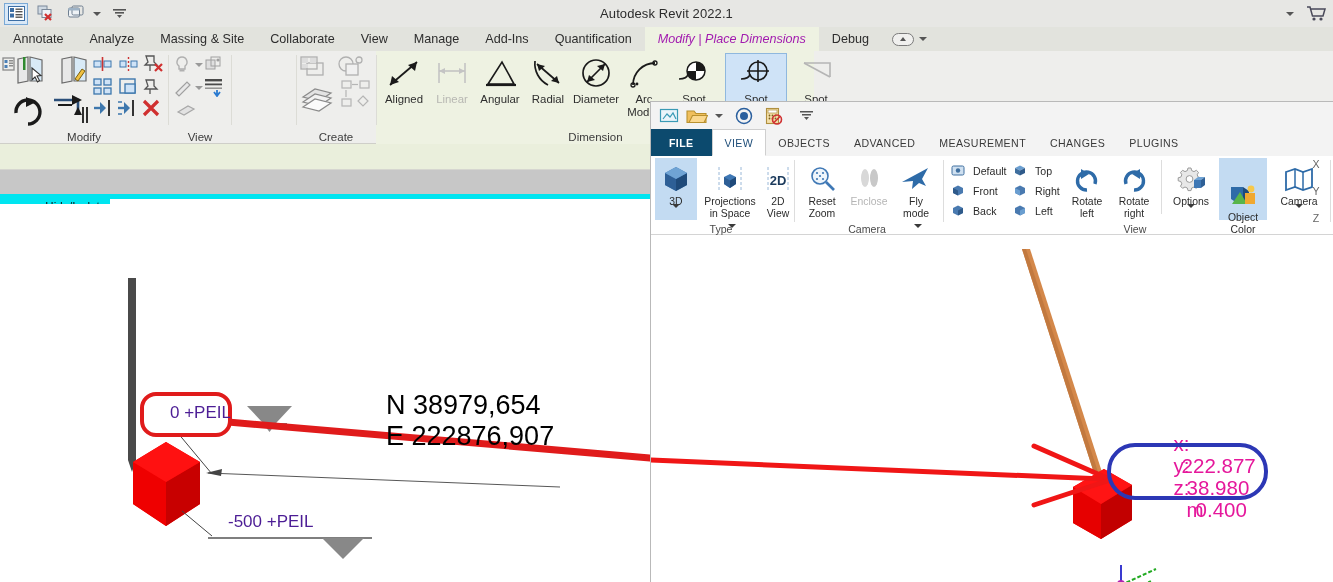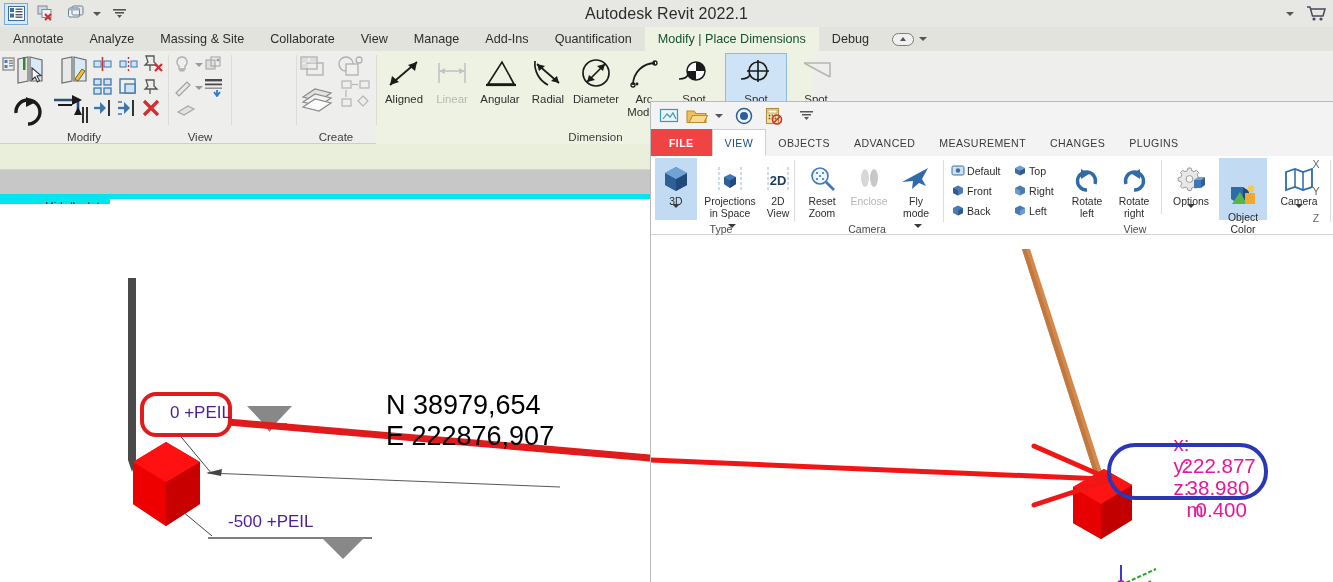--- a/index.html
+++ b/index.html
@@ -20,36 +20,36 @@
     display: flex; align-items: center;
   }
   .qat { display: flex; align-items: center; gap: 6px; padding-left: 4px; }
   .qat-btn {
     width: 24px; height: 22px; display: flex; align-items: center; justify-content: center;
     position: relative;
   }
   .qat-btn.sel { border: 1px solid #7aa9d6; background: #d9e8f7; }
   .revit-title {
     position: absolute; left: 0; right: 0; text-align: center;
-    font-size: 16px; color: #2c2c2c; letter-spacing: .1px;
+    font-size: 13px; color: #2c2c2c; letter-spacing: .1px;
   }
   .titlebar-right {
     position: absolute; right: 6px; top: 0; height: 27px;
     display: flex; align-items: center; gap: 12px;
   }
   .tri-down { width: 0; height: 0; border-left: 4px solid transparent; border-right: 4px solid transparent; border-top: 4px solid #555; }
 
   .revit-tabs {
     position: absolute; left: 0; top: 27px; width: 1333px; height: 24px;
     background: #e2e3dd;
     display: flex; align-items: stretch;
     font-size: 12.6px; color: #2d2d2d;
   }
   .revit-tab { padding: 0 13px; display: flex; align-items: center; white-space: nowrap; }
-  .revit-tab.ctx { background: #eef2e2; color: #14532d; }
+  .revit-tab.ctx { background: #eef2e2; color: #a21caf; font-style: italic; }
   .tab-extra { display: flex; align-items: center; gap: 5px; padding: 0 10px; }
   .pill {
     width: 22px; height: 13px; border: 1px solid #7b7b7b; border-radius: 7px;
     background: #f0f0ee; display: flex; align-items: center; justify-content: center;
   }
   .pill .cap { width: 0; height: 0; border-left: 3.5px solid transparent; border-right: 3.5px solid transparent; border-bottom: 4px solid #555; }
 
   .revit-ribbon {
     position: absolute; left: 0; top: 51px; width: 1333px; height: 93px;
     background: #eeeeec;
@@ -114,40 +114,40 @@
   .meas-qat {
     position: absolute; left: 0; top: 0; width: 683px; height: 27px;
     background: #f3f3f3; display: flex; align-items: center; gap: 7px; padding-left: 8px;
   }
   .meas-tabs {
     position: absolute; left: 0; top: 27px; width: 683px; height: 27px;
     background: #f3f3f3; display: flex; align-items: stretch;
     font-size: 10.6px; letter-spacing: .4px;
   }
   .mtab { display: flex; align-items: center; padding: 0 12px; color: #3a3a3a; white-space: nowrap; }
-  .mtab.file { background: #ef4444; color: #ffffff; font-weight: bold; padding: 0 18px; }
+  .mtab.file { background: #0c4a6e; color: #ffffff; font-weight: bold; padding: 0 18px; }
   .mtab.sel { background: #ffffff; border: 1px solid #cfcfcf; border-bottom: 1px solid #ffffff; color: #1f4e79; }
   .meas-ribbon {
     position: absolute; left: 0; top: 54px; width: 683px; height: 79px;
     background: #ffffff; border-bottom: 1px solid #d4d4d4;
   }
   .mpanel { position: absolute; top: 0; height: 79px; }
   .mpanel-title {
     position: absolute; bottom: 0px; left: 0; right: 0; text-align: center;
     font-size: 10.6px; color: #4a4a4a;
   }
   .mbtn {
     position: absolute; text-align: center; font-size: 10.4px; color: #2b2b2b; line-height: 11.5px;
   }
   .mbtn .mglyph { height: 34px; display: flex; align-items: flex-end; justify-content: center; padding-bottom: 2px; }
   .mbtn.sel-blue { background: #c3dbf2; }
   .mbtn.disabled { color: #b5b5b5; }
   .msmall {
     position: absolute; font-size: 10.6px; color: #2b2b2b;
-    display: flex; align-items: center; gap: 2px; white-space: nowrap;
+    display: flex; align-items: center; gap: 8px; white-space: nowrap;
   }
   .msep { position: absolute; top: 4px; width: 1px; height: 62px; background: #dddddd; }
   .axis-labels {
     position: absolute; right: 8px; top: 56px; width: 18px;
     display: flex; flex-direction: column; gap: 15px; align-items: center;
     font-size: 10.6px; color: #666; z-index: 5;
   }
   .meas-canvas {
     position: absolute; left: 0; top: 133px; width: 683px; height: 348px;
     background: #ffffff; overflow: hidden;

